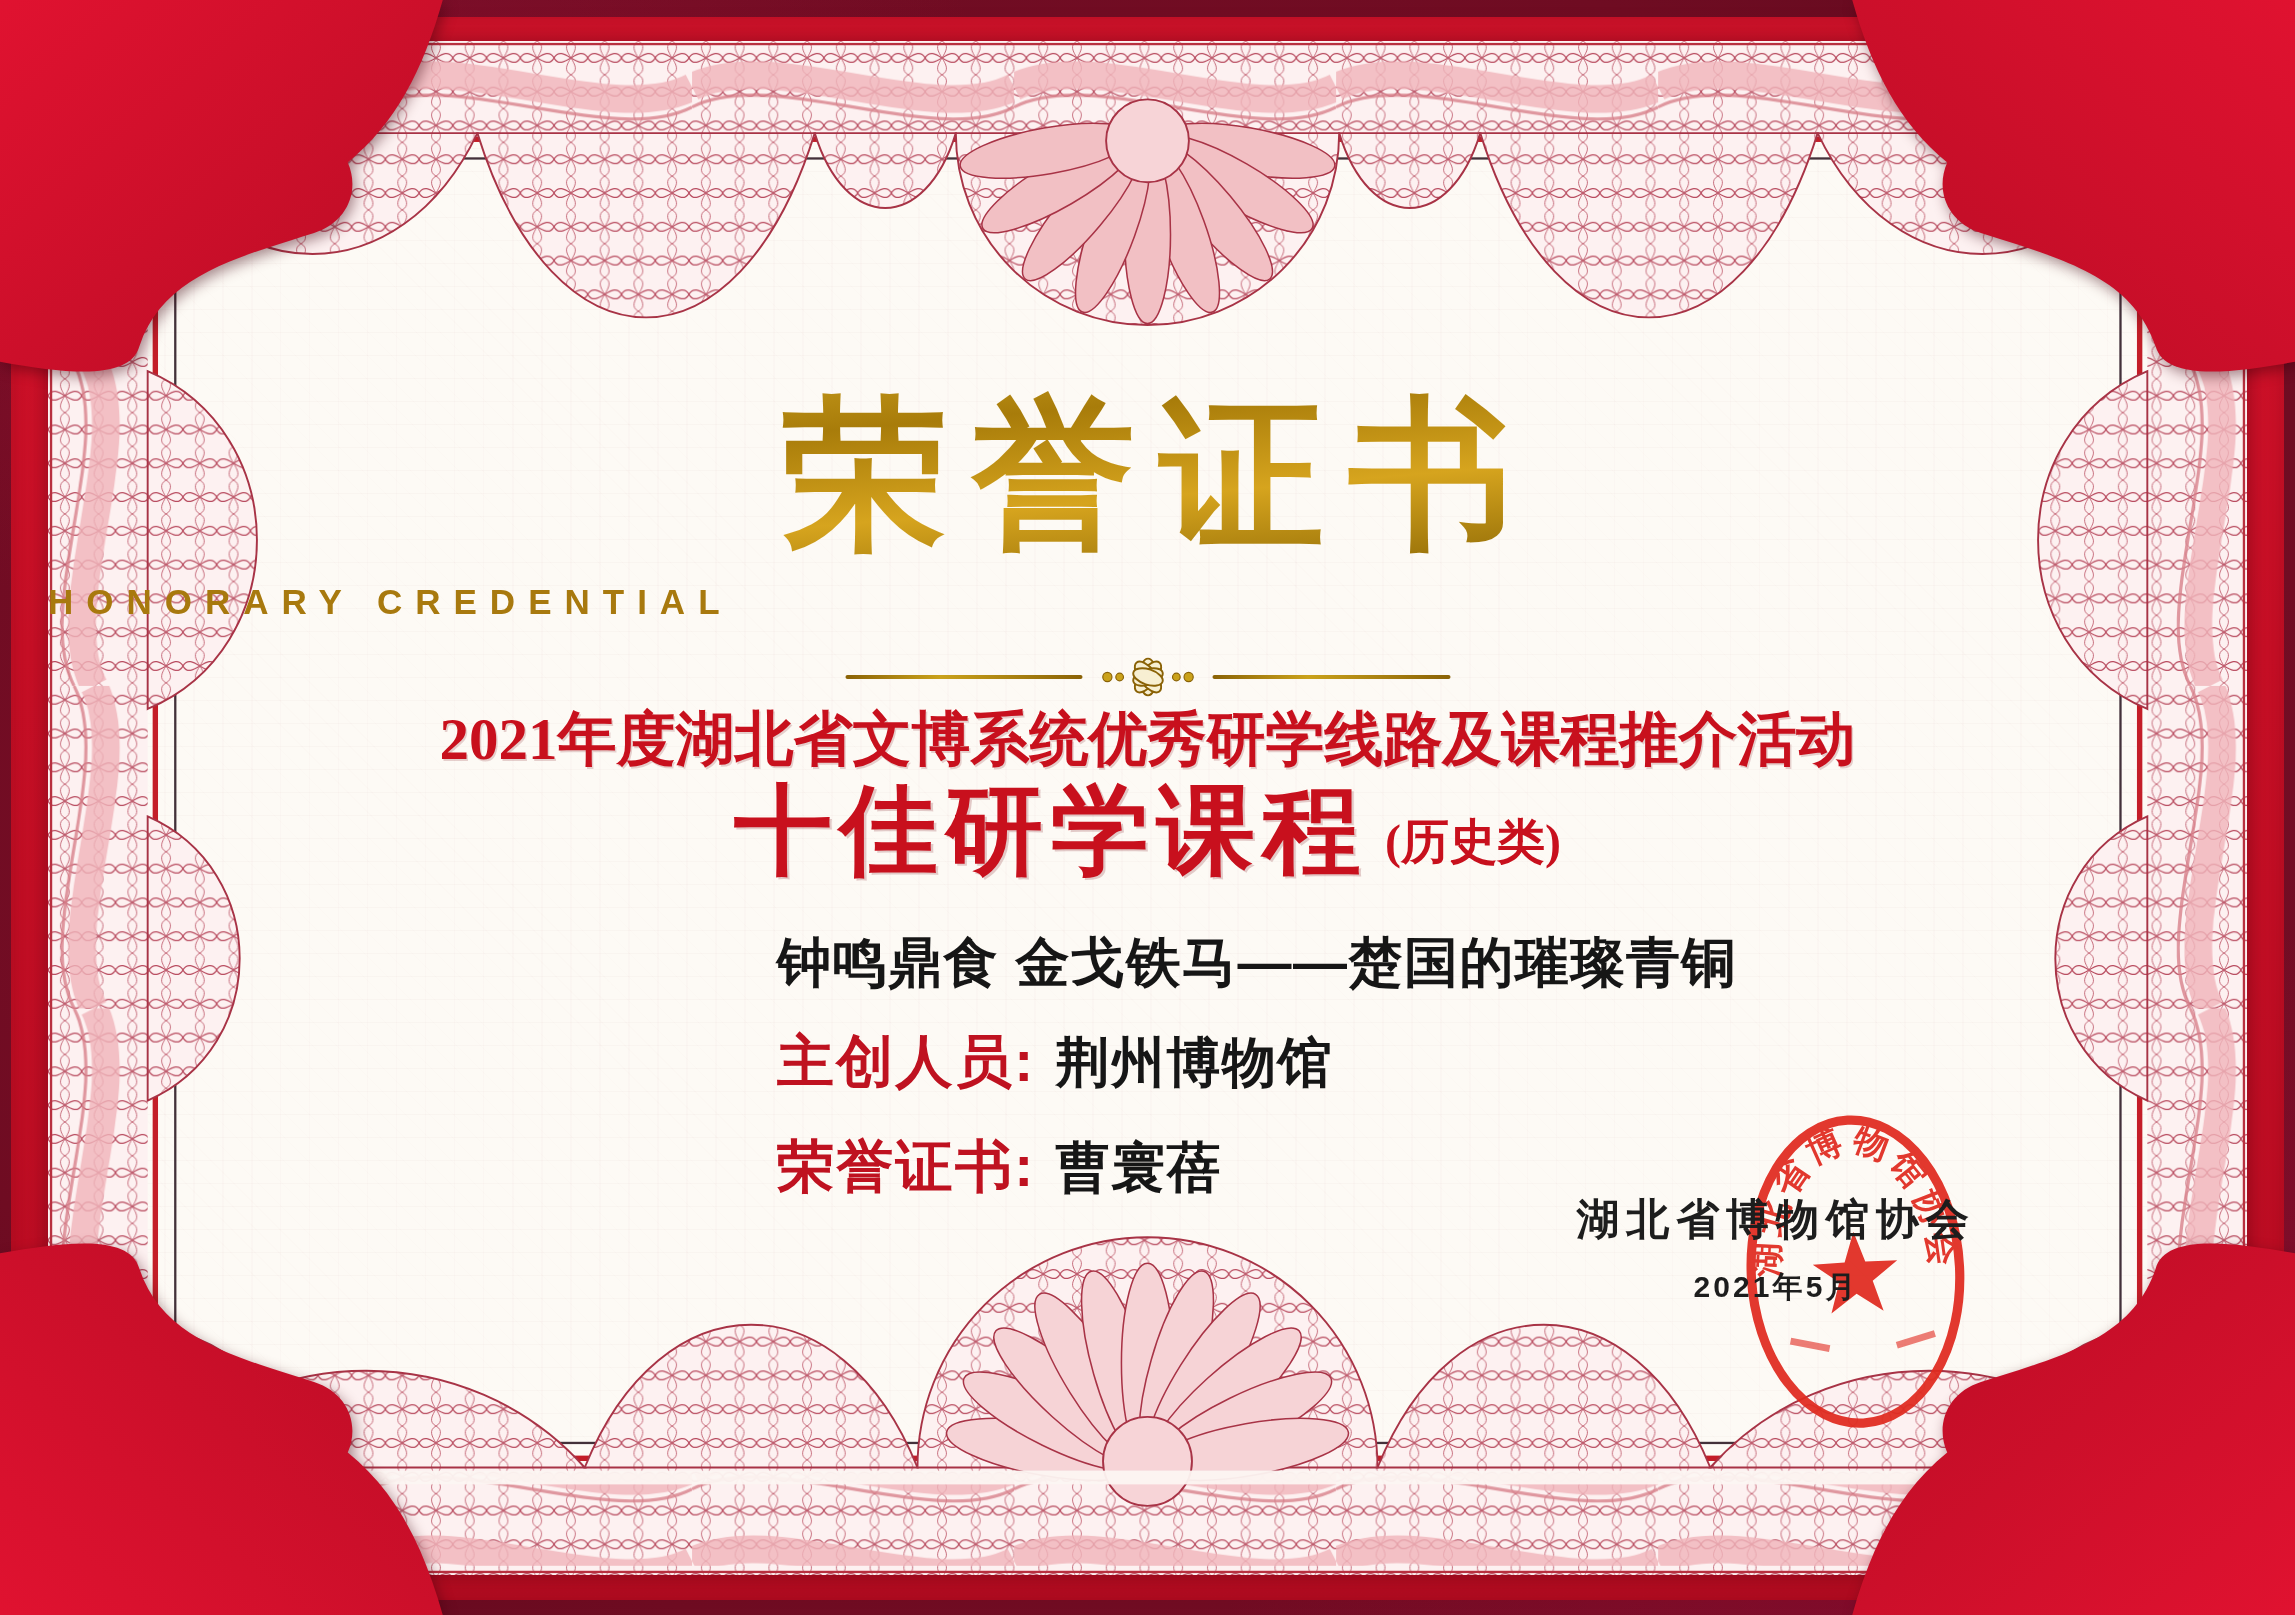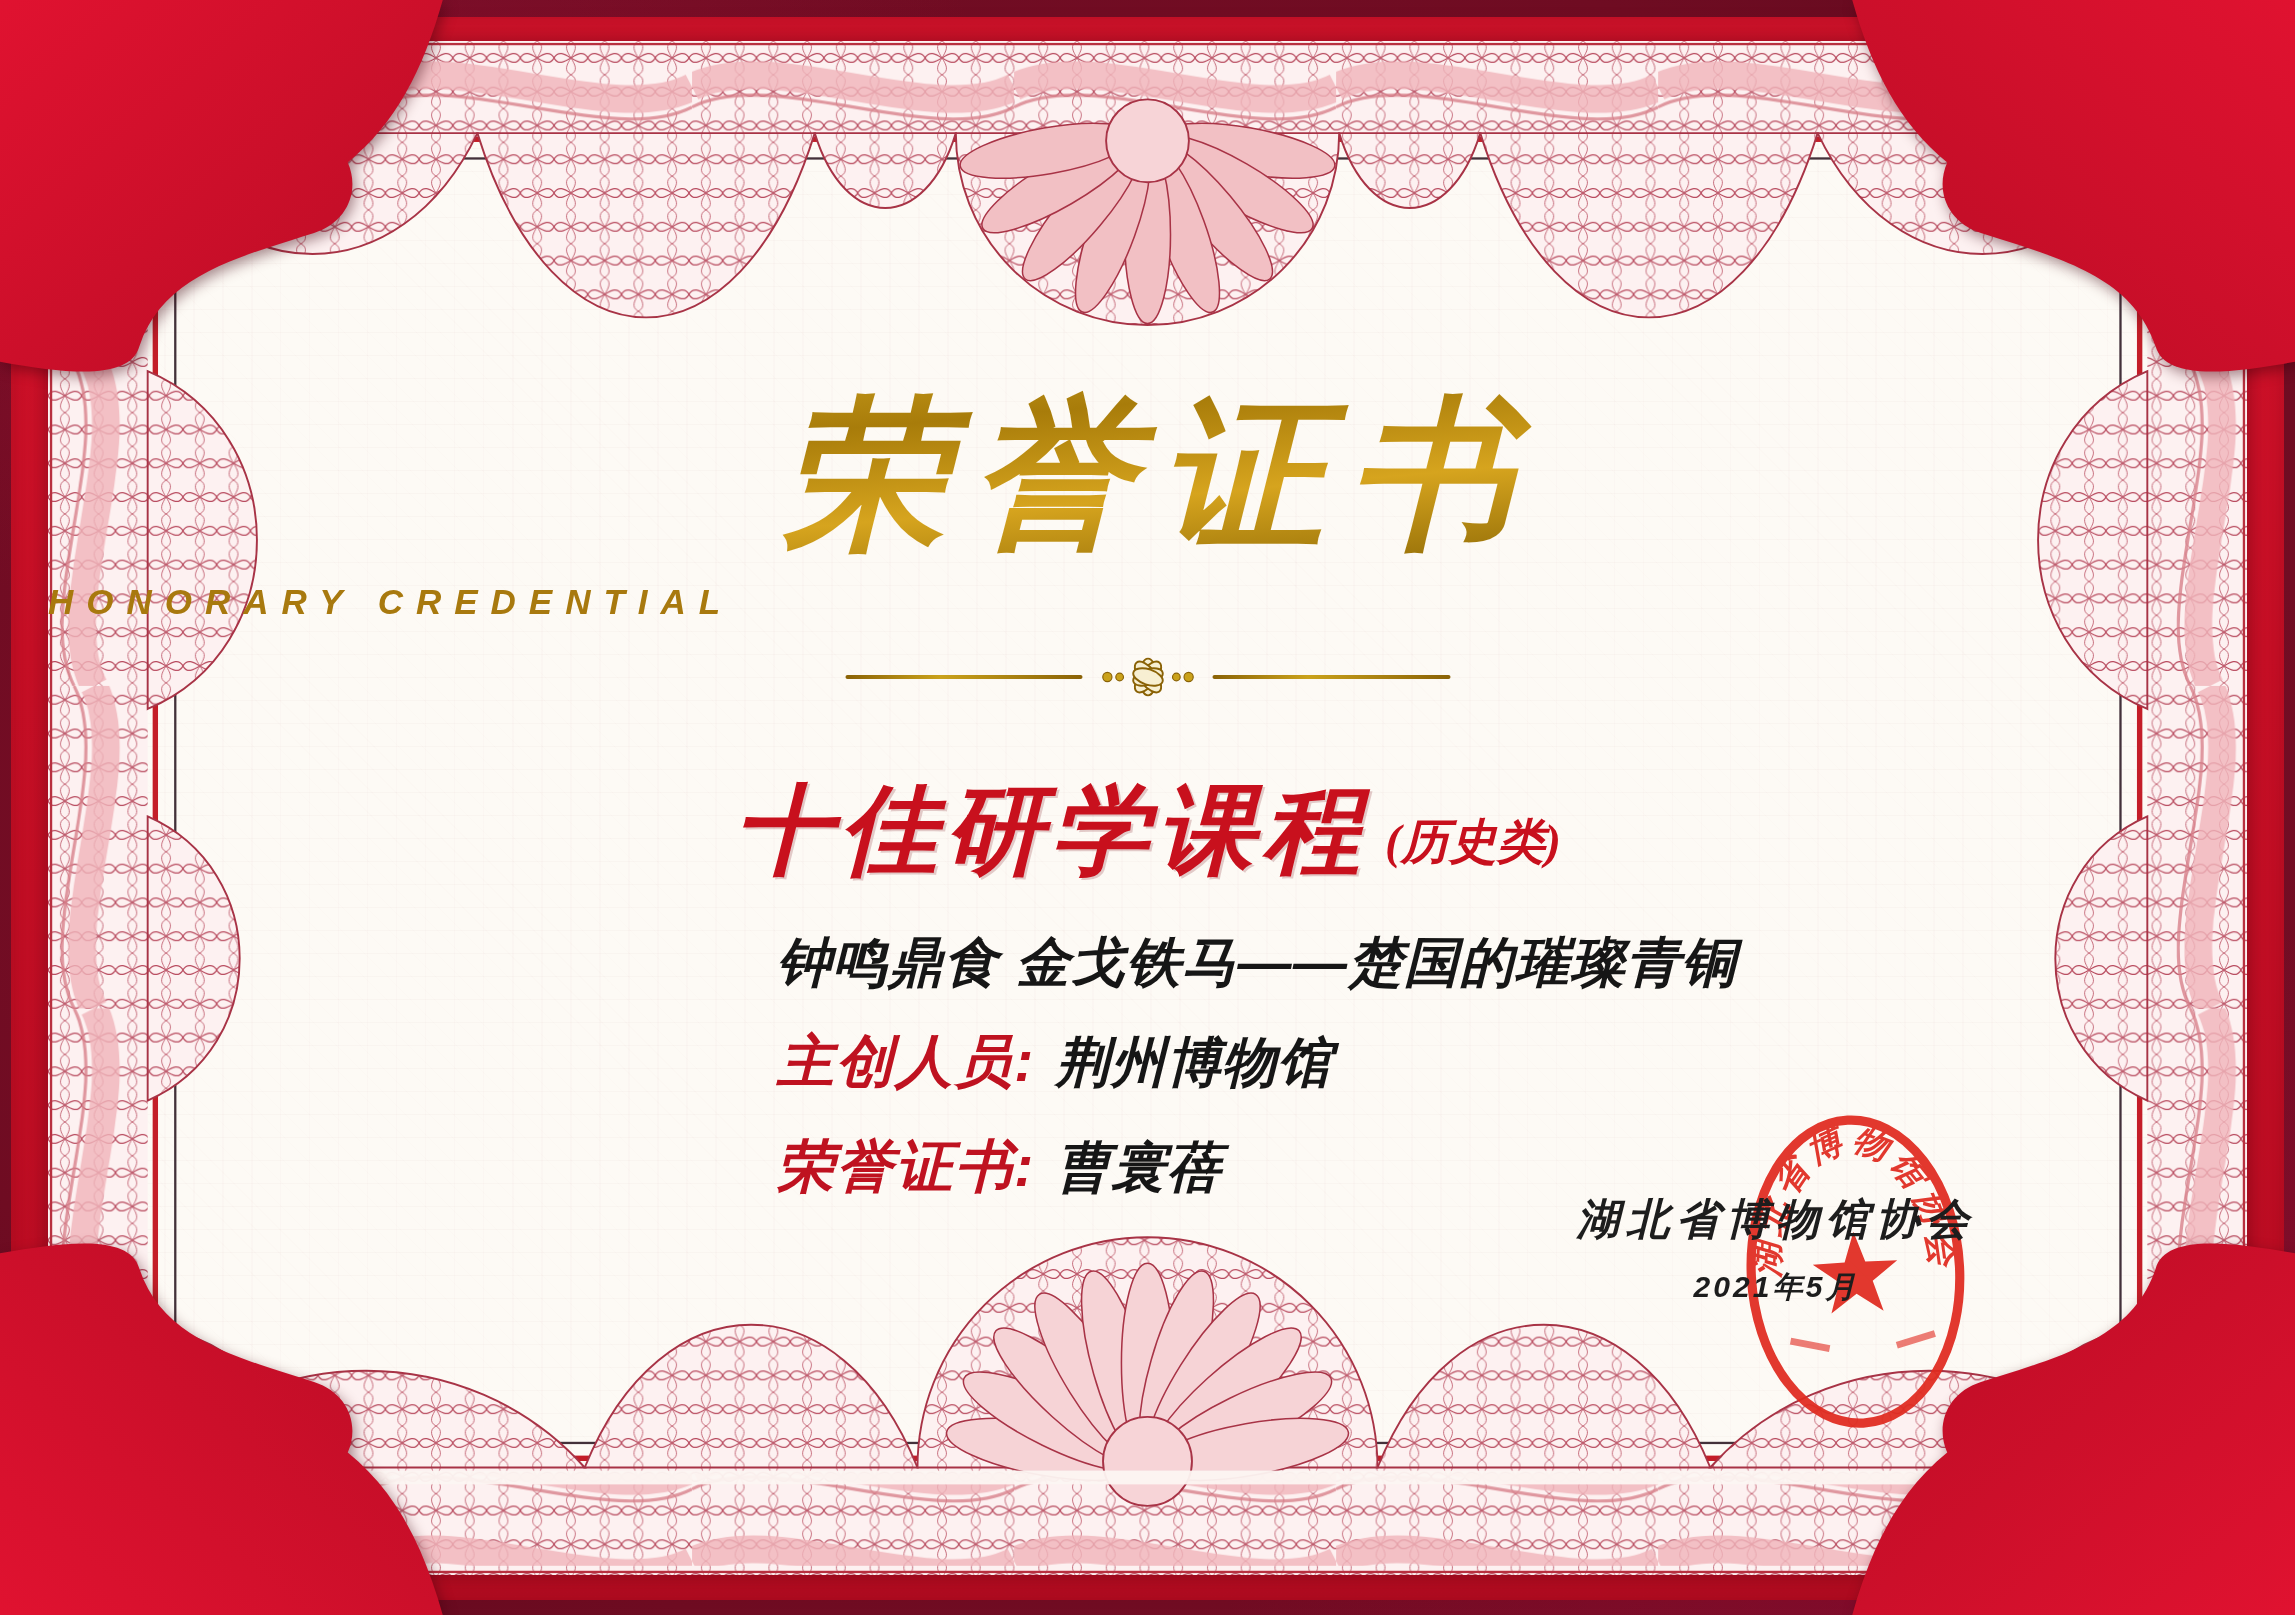--- a/index.html
+++ b/index.html
@@ -6,21 +6,20 @@
   body{
     width:2295px;height:1615px;overflow:hidden;
     font-family:"Liberation Sans","DejaVu Sans",sans-serif;
     background:#6f0c22;
   }
   .stage{position:relative;width:2295px;height:1615px;
     background:
       radial-gradient(1226px 766px at 12% 10%, rgba(170,20,60,.45), rgba(0,0,0,0) 60%),
       radial-gradient(1379px 919px at 88% 90%, rgba(190,16,70,.40), rgba(0,0,0,0) 60%),
       radial-gradient(1839px 1226px at 50% 50%, #8a1030, #6f0c22 70%, #55081b);
-    font-style: italic;
   }
   
   .frame-red{position:absolute;left:10.7px;top:17px;right:10.7px;bottom:15.3px;
     background:linear-gradient(180deg,#dd142e 0%,#cf1028 40%,#bf0d24 100%);
     box-shadow:inset 0 0 31px rgba(80,0,12,.35);}
   
   .paper{position:absolute;left:48px;top:41px;right:48px;bottom:40px;
     background:#fdfaf5;
     box-shadow:0 0 23px rgba(60,0,10,.5), inset 0 0 69px rgba(190,60,70,.07);}
   .paper .texture{position:absolute;inset:0;pointer-events:none;opacity:.55;
@@ -193,20 +192,21 @@
           <g fill="#caa21b" stroke="#8a6206" stroke-width="1.5">
             <circle cx="22" cy="30" r="6"></circle>
               <circle cx="38" cy="30" r="5"></circle>
             <circle cx="112" cy="30" r="5"></circle>
               <circle cx="128" cy="30" r="6"></circle>
           </g>
         </svg>
         <div class="line"></div>
       </div>
 
+      <div class="event-line">2021年度湖北省文博系统优秀研学线路及课程推介活动</div>
 
       <div class="award-row">
         <span class="award-title">十佳研学课程</span>
         <span class="award-cat">(历史类)</span>
       </div>
 
       <div class="fields">
         <div class="field-row">
           <span class="field-value">钟鸣鼎食 金戈铁马——楚国的璀璨青铜</span>
         </div>

